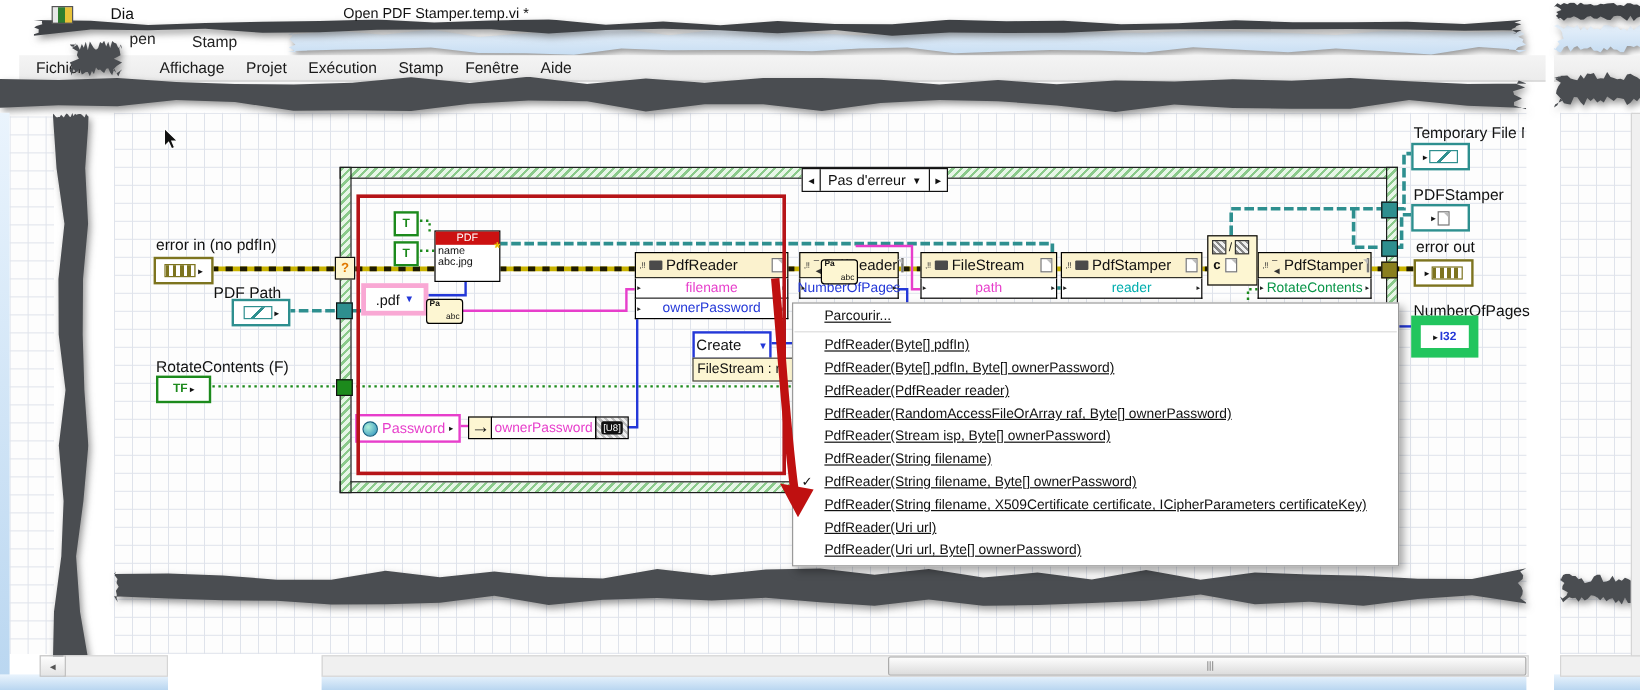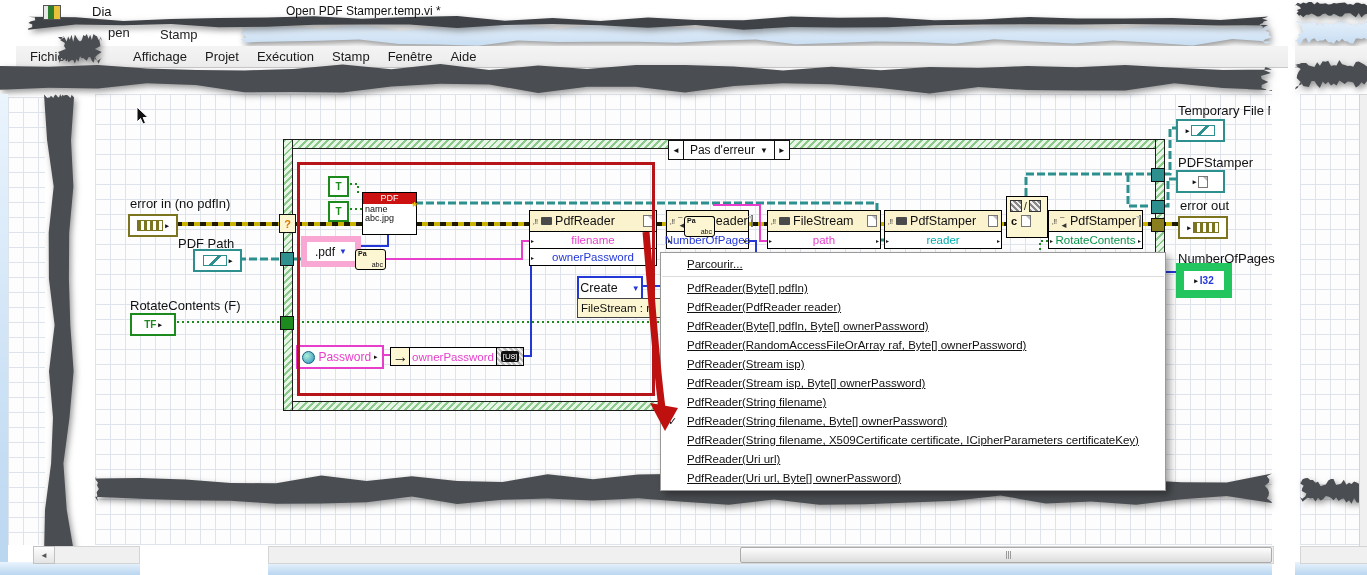--- a/index.html
+++ b/index.html
@@ -237,21 +237,21 @@
   <div class="abs term t-green" style="left:328px;top:201px;width:17px;height:17px">
     <span>T</span>
     </div>
 
   <div class="abs pdfvi" style="left:362px;top:192px;width:53px;height:41px">
     <div class="hd">PDF</div>
     <div class="bd"><span>name</span><span class="star">*</span><br>
          <span>abc.jpg</span></div>
   </div>
 
-  <div class="abs konst" style="left:301px;top:236px;width:48px;height:19px;border:6px solid #f9a8d4;font-size:12px;gap:4px">
+  <div class="abs konst" style="left:301px;top:236px;width:48px;height:19px;border:4px solid #f9a8d4;font-size:12px;gap:4px">
     <span>.pdf</span>
     <span style="color:#2438d8;font-size:8px">▼</span>
   </div>
 
   <div class="abs paabc" style="left:355px;top:249px;width:29px;height:19px">
     <span class="a">Pa</span>
     <span class="b">abc</span>
   </div>
   <div class="abs paabc" style="left:684px;top:195px;width:29px;height:19px">
     <span class="a">Pa</span>
@@ -343,24 +343,23 @@
       </div>
     <div class="nrow grn">RotateContents</div>
   </div>
 
   <div class="abs redframe" style="left:297px;top:162px;width:352px;height:228px"></div>
 
   <div class="abs ctxmenu" style="left:660px;top:252px;width:504px">
     <div class="ctxitem">Parcourir...</div>
     <div class="ctxsep"></div>
     <div class="ctxitem">PdfReader(Byte[] pdfIn)</div>
+    <div class="ctxitem">PdfReader(Byte[] pdfIn, Byte[] ownerPassword)</div>
     <div class="ctxitem">PdfReader(PdfReader reader)</div>
-    <div class="ctxitem">PdfReader(Byte[] pdfIn, Byte[] ownerPassword)</div>
     <div class="ctxitem">PdfReader(RandomAccessFileOrArray raf, Byte[] ownerPassword)</div>
-    <div class="ctxitem">PdfReader(Stream isp)</div>
     <div class="ctxitem">PdfReader(Stream isp, Byte[] ownerPassword)</div>
     <div class="ctxitem">PdfReader(String filename)</div>
     <div class="ctxitem">
       <span class="chk">✓</span>
       <span>PdfReader(String filename, Byte[] ownerPassword)</span>
     </div>
     <div class="ctxitem">PdfReader(String filename, X509Certificate certificate, ICipherParameters certificateKey)</div>
     <div class="ctxitem">PdfReader(Uri url)</div>
     <div class="ctxitem">PdfReader(Uri url, Byte[] ownerPassword)</div>
   </div>

